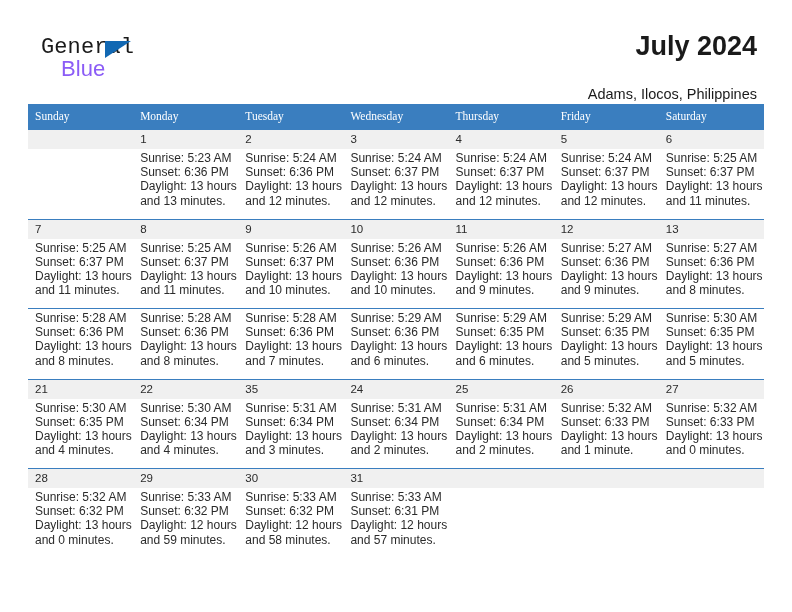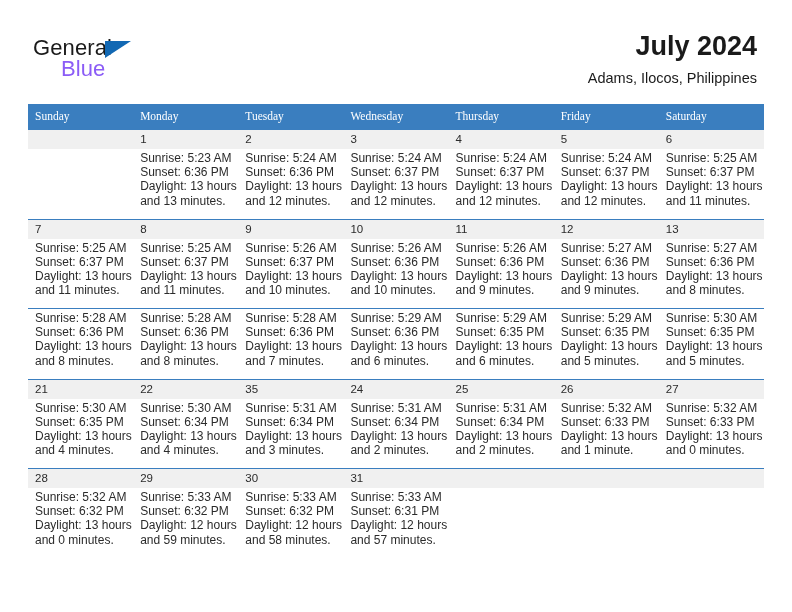--- a/index.html
+++ b/index.html
@@ -33,26 +33,26 @@
   }
   .brand {
     position: absolute;
     left: 33px;
     top: 35px;
     width: 200px;
     height: 48px;
   }
   .brand-general {
     position: absolute;
-    left: 0;
+    left: 8px;
     top: 0;
     font-size: 22px;
     color: #1a1a1a;
     letter-spacing: 0.1px;
-    font-family: Liberation Sans, sans-serif;
+    font-family: Liberation Mono, monospace;
   }
   .brand-triangle {
     position: absolute;
     left: 72px;
     top: 6px;
     width: 0;
     height: 0;
     border-left: 26px solid #1268b3;
     border-bottom: 17px solid transparent;
   }
@@ -75,21 +75,21 @@
     font-size: 27px;
     font-weight: bold;
     color: #1a1a1a;
     line-height: 32px;
     white-space: nowrap;
   }
   .cal-subtitle {
     font-size: 14.5px;
     color: #1a1a1a;
     line-height: 20px;
-    margin-top: 6px;
+    margin-top: 22px;
     white-space: nowrap;
   }
 
   
   .cal {
     position: absolute;
     left: 28px;
     top: 104px;
     width: 736px;
     border-collapse: collapse;

